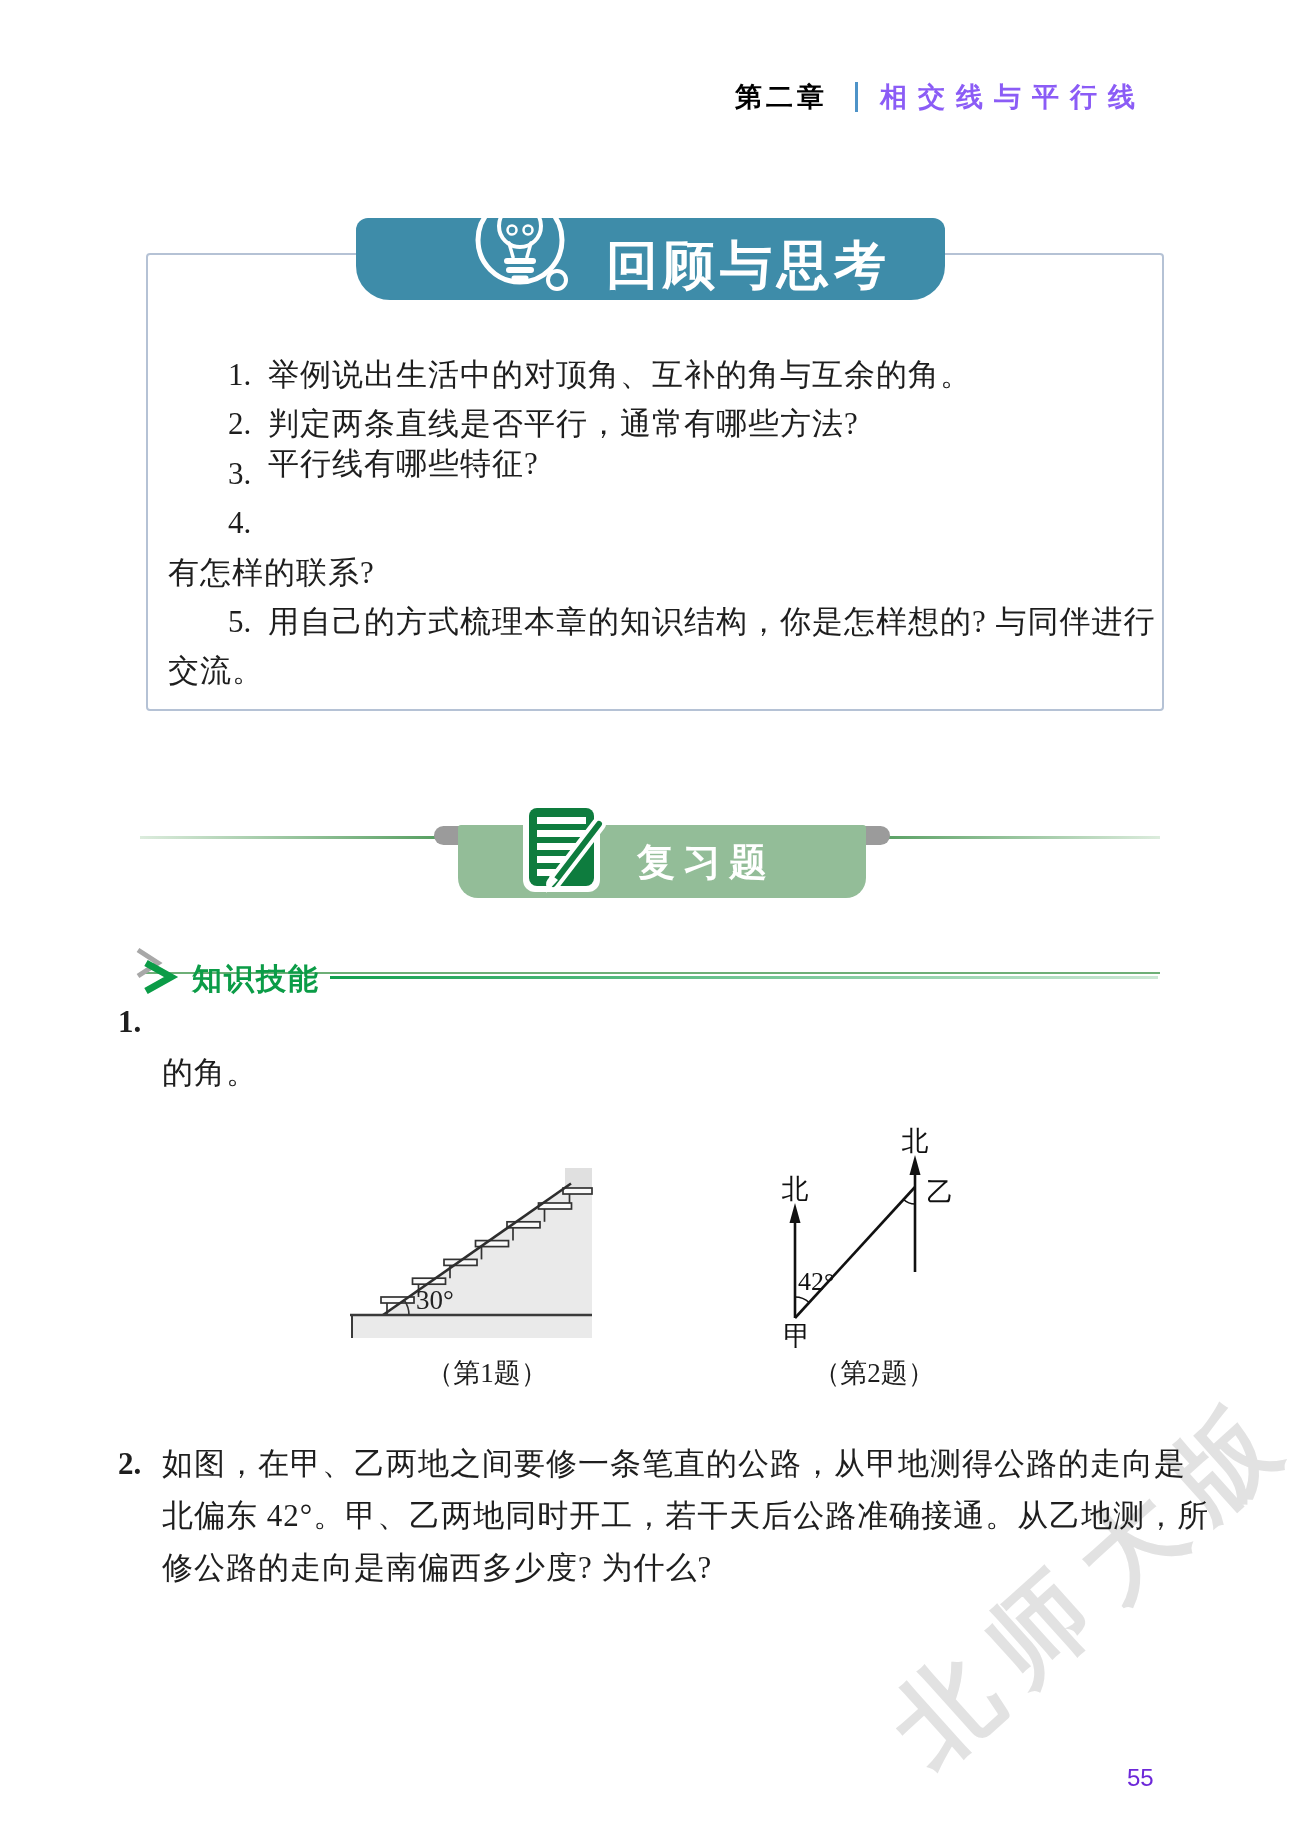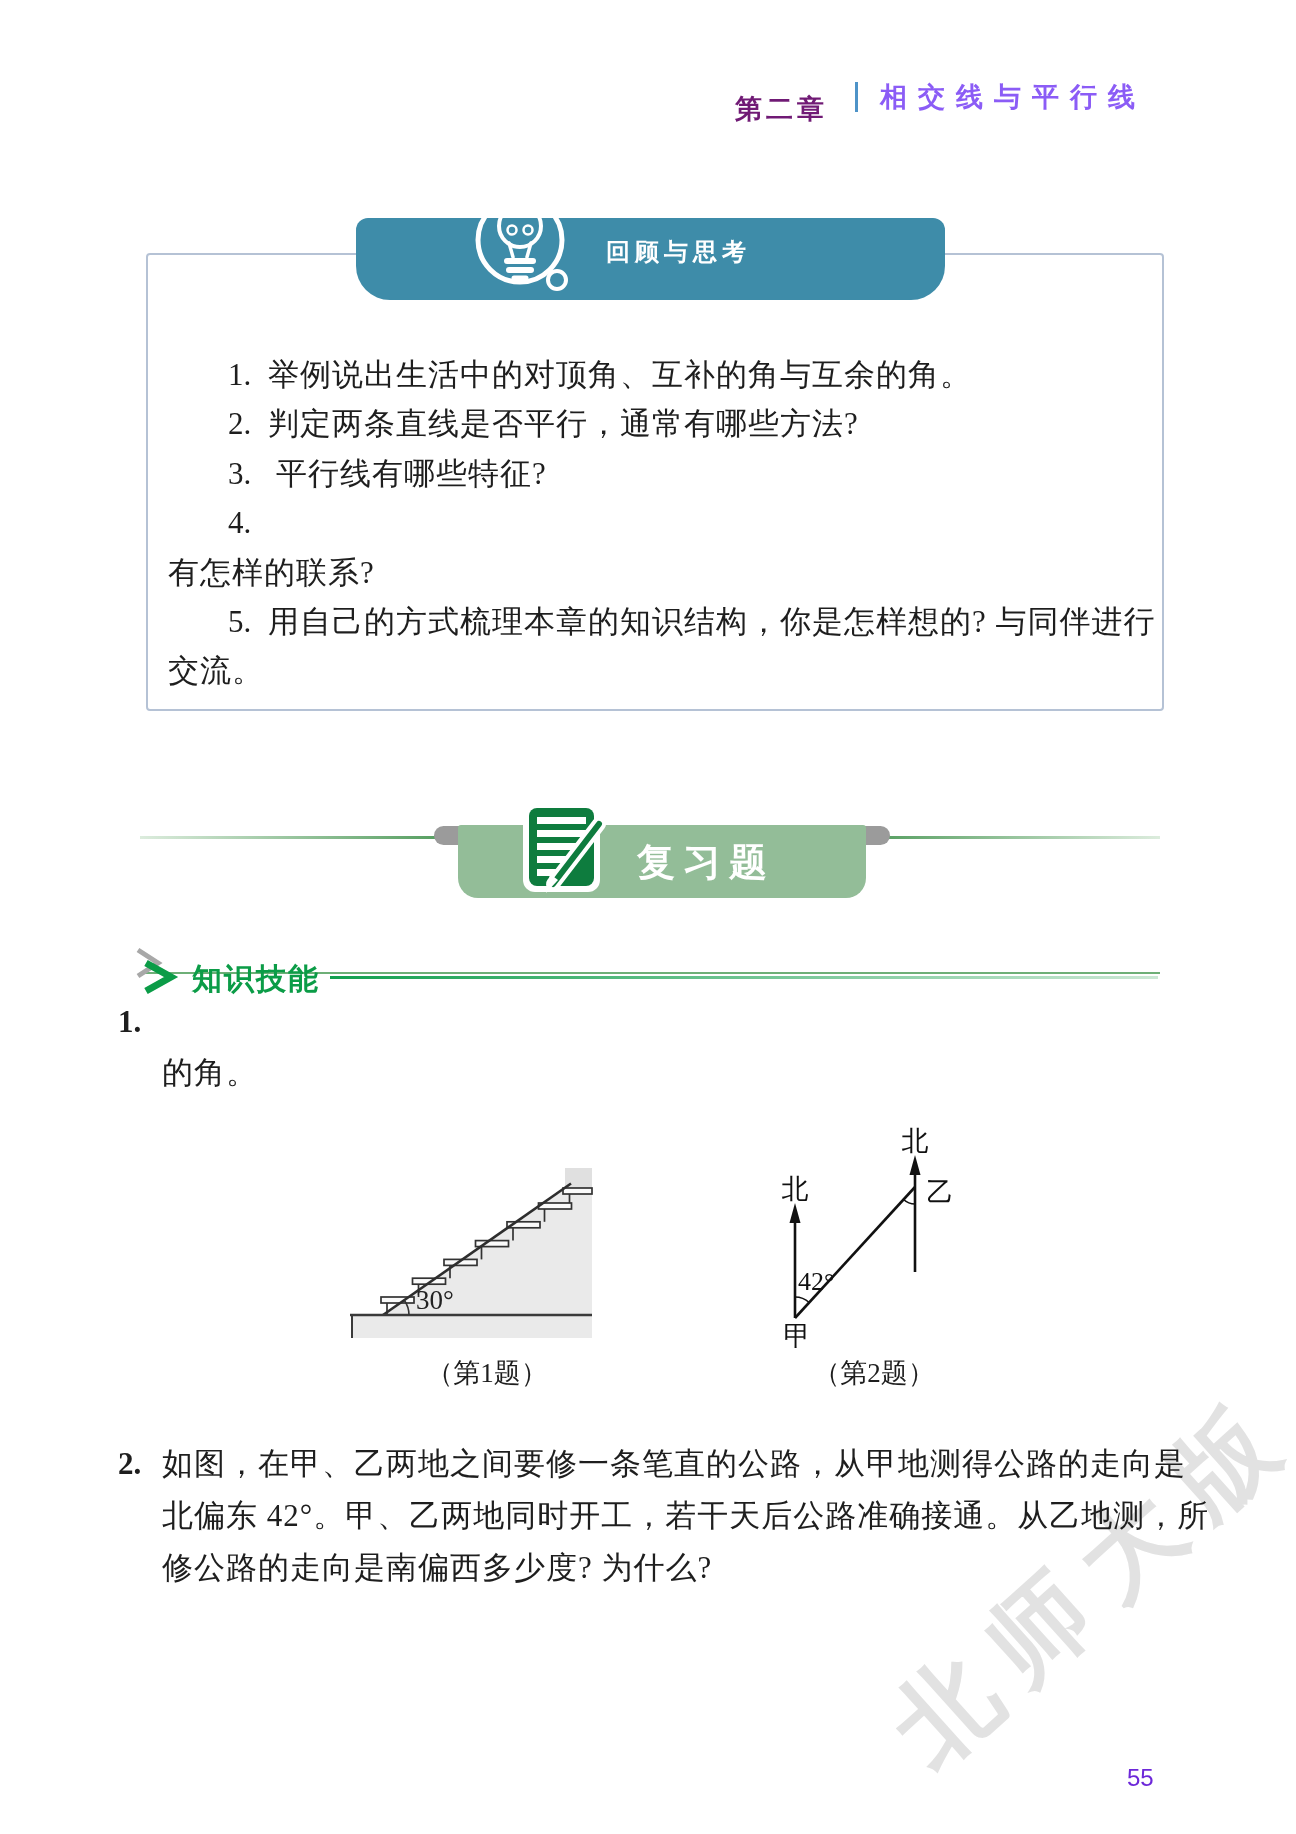--- a/index.html
+++ b/index.html
@@ -1,30 +1,30 @@
 <!DOCTYPE html>
 <html><head>
 <meta charset="utf-8">
 <style>
   html,body{margin:0;padding:0;background:#fff;}
   #page{position:relative;width:1296px;height:1834px;background:#ffffff;overflow:hidden;
         font-family:"Liberation Serif","DejaVu Serif",serif;color:#1e1e1e;}
   .abs{position:absolute;line-height:1;white-space:nowrap;}
   
   .hdr-chapter{font-family:"Liberation Sans","DejaVu Sans",sans-serif;font-weight:bold;
-               font-size:27px;color:#701a75;letter-spacing:4px;margin-top:12px;}
+               font-size:27px;color:#000000;letter-spacing:4px;}
   .hdr-sep{width:3px;height:30px;background:#4e93c8;}
   .hdr-title{font-family:"Liberation Sans","DejaVu Sans",sans-serif;font-weight:bold;
              font-size:27px;color:#8b5cf6;letter-spacing:11px;}
   
   .review-box{left:146px;top:253px;width:1014px;height:454px;border:2px solid #b5c2d5;
               border-radius:4px;background:#fff;}
   .banner{left:356px;top:218px;width:589px;height:82px;background:#3e8ca9;
           border-radius:12px 12px 34px 34px;}
-  .banner-title{left:606px;top:240px;font-size:24px;font-weight:bold;color:#ffffff;letter-spacing:5px;}
+  .banner-title{left:606px;top:240px;font-size:52px;font-weight:bold;color:#ffffff;letter-spacing:5px;}
   .list-num{font-size:31px;}
   .list-text{font-size:31px;letter-spacing:1px;}
   
   .rib-line{height:3px;}
   .rib-lineA-l{left:140px;top:836px;width:318px;background:linear-gradient(90deg,#dcecdd,#4e9a59);}
   .rib-lineA-r{left:858px;top:836px;width:302px;background:linear-gradient(90deg,#4e9a59,#dcecdd);}
   .rib-curl{width:34px;height:19px;background:#9b9b9b;top:826px;}
   .rib-body{left:458px;top:825px;width:408px;height:73px;background:#93bd98;
             border-radius:3px 3px 20px 20px;}
   .rib-title{left:637px;top:843px;font-size:38px;font-weight:bold;color:#fff;letter-spacing:8px;}
@@ -59,21 +59,21 @@
   <div class="abs review-box"></div>
 
   <div class="abs banner"></div>
   <div class="abs banner-title">回顾与思考</div>
 
   <div class="abs list-num" style="left:228px;top:359px;">1.</div>
   <div class="abs list-text" style="left:268px;top:359px;">举例说出生活中的对顶角、互补的角与互余的角。</div>
   <div class="abs list-num" style="left:228px;top:408px;">2.</div>
   <div class="abs list-text" style="left:268px;top:408px;">判定两条直线是否平行，通常有哪些方法?</div>
   <div class="abs list-num" style="left:228px;top:458px;">3.</div>
-  <div class="abs list-text" style="left:268px;top:458px;margin-left:8px;">平行线有哪些特征?</div>
+  <div class="abs list-text" style="left:268px;top:448px;">平行线有哪些特征?</div>
   <div class="abs list-num" style="left:228px;top:507px;">4.</div>
   <div class="abs list-text" style="left:168px;top:557px;">有怎样的联系?</div>
   <div class="abs list-num" style="left:228px;top:606px;">5.</div>
   <div class="abs list-text" style="left:268px;top:606px;">用自己的方式梳理本章的知识结构，你是怎样想的? 与同伴进行</div>
   <div class="abs list-text" style="left:168px;top:655px;">交流。</div>
 
   <div class="abs rib-line rib-lineA-l"></div>
   <div class="abs rib-line rib-lineA-r"></div>
   <div class="abs rib-curl" style="left:434px;border-radius:10px 0 0 10px;"></div>
   <div class="abs rib-curl" style="left:856px;border-radius:0 10px 10px 0;"></div>

